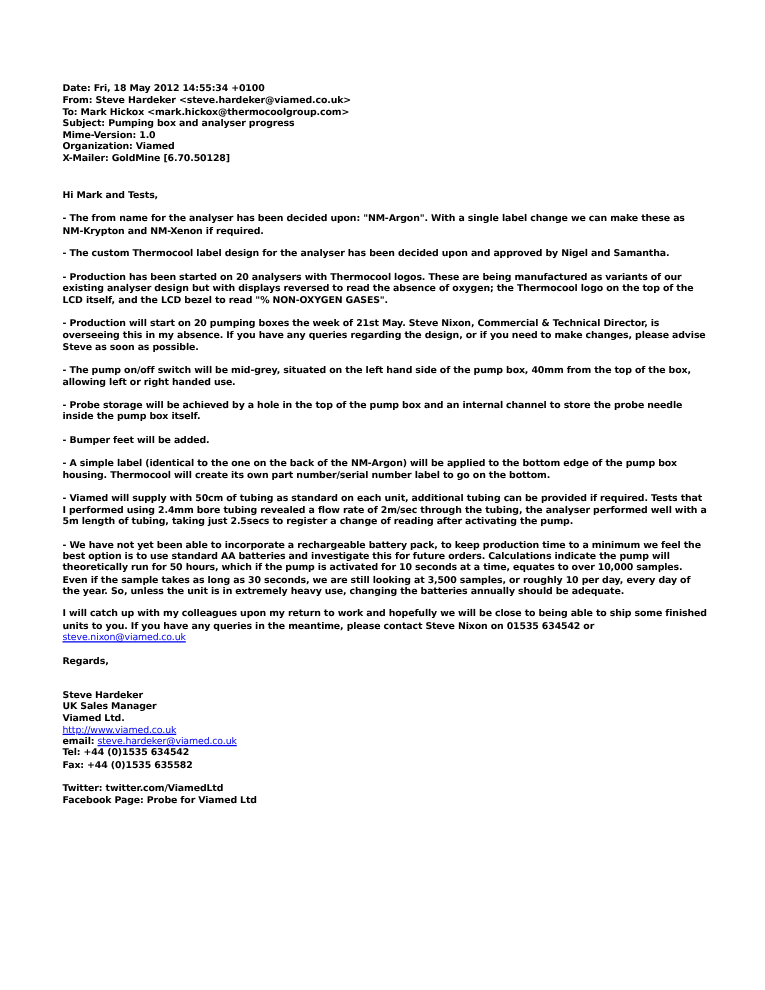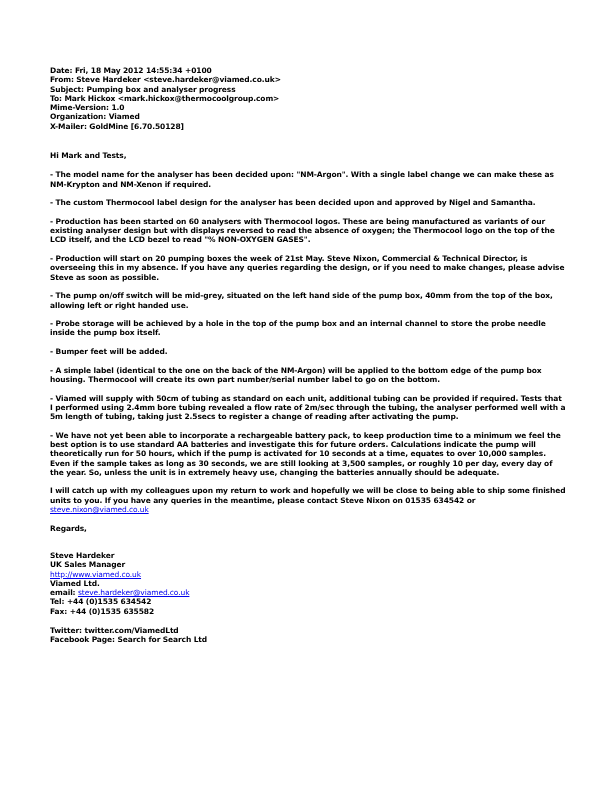--- a/index.html
+++ b/index.html
@@ -35,53 +35,53 @@
   }
 </style>
 </head>
 <body>
 
 <div class="page">
 
   <div class="headers">
     <div class="hline">Date: Fri, 18 May 2012 14:55:34 +0100</div>
     <div class="hline">From: Steve Hardeker &lt;steve.hardeker@viamed.co.uk&gt;</div>
+    <div class="hline">To: Mark Hickox &lt;mark.hickox@thermocoolgroup.com&gt;</div>
     <div class="hline">Subject: Pumping box and analyser progress</div>
-    <div class="hline">To: Mark Hickox &lt;mark.hickox@thermocoolgroup.com&gt;</div>
     <div class="hline">Mime-Version: 1.0</div>
     <div class="hline">Organization: Viamed</div>
     <div class="hline">X-Mailer: GoldMine [6.70.50128]</div>
   </div>
 
   <p class="para greeting">Hi Mark and Tests,</p>
 
 
-  <p class="para">- The model name for the analyser has been decided upon: "NM-Argon". With a single label change we can make these as NM-Krypton and NM-Xenon if required.</p>
+  <p class="para">- The from name for the analyser has been decided upon: "NM-Argon". With a single label change we can make these as NM-Krypton and NM-Xenon if required.</p>
   <p class="para">- The custom Thermocool label design for the analyser has been decided upon and approved by Nigel and Samantha.</p>
-  <p class="para">- Production has been started on 60 analysers with Thermocool logos. These are being manufactured as variants of our existing analyser design but with displays reversed to read the absence of oxygen; the Thermocool logo on the top of the LCD itself, and the LCD bezel to read "% NON-OXYGEN GASES".</p>
+  <p class="para">- Production has been started on 20 analysers with Thermocool logos. These are being manufactured as variants of our existing analyser design but with displays reversed to read the absence of oxygen; the Thermocool logo on the top of the LCD itself, and the LCD bezel to read "% NON-OXYGEN GASES".</p>
   <p class="para">- Production will start on 20 pumping boxes the week of 21st May. Steve Nixon, Commercial &amp; Technical Director, is overseeing this in my absence. If you have any queries regarding the design, or if you need to make changes, please advise Steve as soon as possible.</p>
   <p class="para">- The pump on/off switch will be mid-grey, situated on the left hand side of the pump box, 40mm from the top of the box, allowing left or right handed use.</p>
   <p class="para">- Probe storage will be achieved by a hole in the top of the pump box and an internal channel to store the probe needle inside the pump box itself.</p>
   <p class="para">- Bumper feet will be added.</p>
   <p class="para">- A simple label (identical to the one on the back of the NM-Argon) will be applied to the bottom edge of the pump box housing. Thermocool will create its own part number/serial number label to go on the bottom.</p>
   <p class="para">- Viamed will supply with 50cm of tubing as standard on each unit, additional tubing can be provided if required. Tests that I performed using 2.4mm bore tubing revealed a flow rate of 2m/sec through the tubing, the analyser performed well with a 5m length of tubing, taking just 2.5secs to register a change of reading after activating the pump.</p>
   <p class="para">- We have not yet been able to incorporate a rechargeable battery pack, to keep production time to a minimum we feel the best option is to use standard AA batteries and investigate this for future orders. Calculations indicate the pump will theoretically run for 50 hours, which if the pump is activated for 10 seconds at a time, equates to over 10,000 samples. Even if the sample takes as long as 30 seconds, we are still looking at 3,500 samples, or roughly 10 per day, every day of the year. So, unless the unit is in extremely heavy use, changing the batteries annually should be adequate.</p>
 
   <p class="para"><span>I will catch up with my colleagues upon my return to work and hopefully we will be close to being able to ship some finished units to you. If you have any queries in the meantime, please contact Steve Nixon on 01535 634542 or </span><a class="link">steve.nixon@viamed.co.uk</a></p>
 
   <p class="para">Regards,</p>
 
   <div class="sig">
     <div>Steve Hardeker</div>
     <div>UK Sales Manager</div>
+    <div>Viamed Ltd.</div>
     <div><a class="link">http://www.viamed.co.uk</a></div>
-    <div>Viamed Ltd.</div>
     <div><span>email: </span><a class="link">steve.hardeker@viamed.co.uk</a></div>
     <div>Tel:  +44 (0)1535 634542</div>
     <div>Fax: +44 (0)1535 635582</div>
   </div>
 
   <div class="sig social">
     <div>Twitter: twitter.com/ViamedLtd</div>
-    <div>Facebook Page: Search for Search Ltd</div>
+    <div>Facebook Page: Probe for Viamed Ltd</div>
   </div>
 
 </div>
 
 </body></html>

